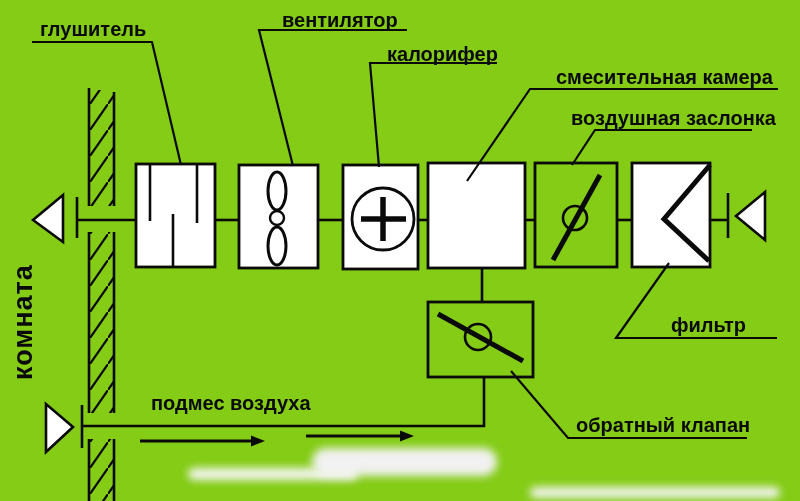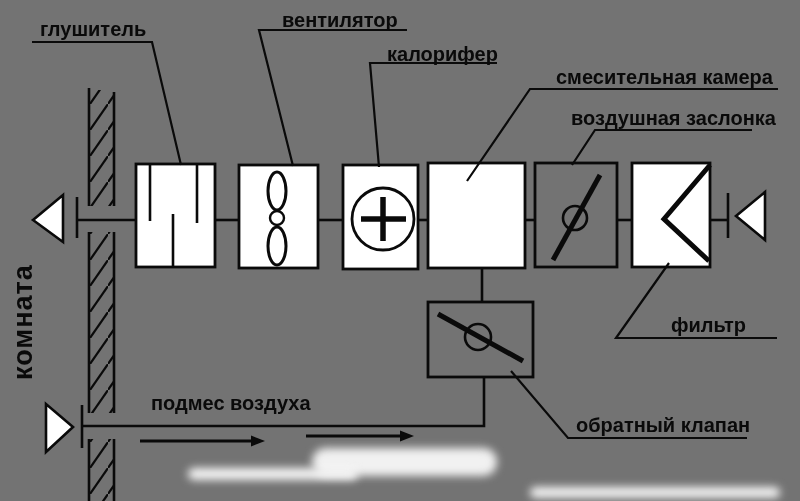--- a/index.html
+++ b/index.html
@@ -1,19 +1,19 @@
 <!DOCTYPE html>
 <html><head>
 <meta charset="utf-8">
 <style>
   html,body{margin:0;padding:0;background:#888;}
   .canvas{
     position:relative;
     width:800px;height:501px;
-    background:#737373;
+    background:#84cc16;
     overflow:hidden;
     font-family:"Liberation Sans", sans-serif;
   }
   svg{position:absolute;left:0;top:0;}
   svg text{
     font-family:"Liberation Sans", sans-serif;
     font-weight:bold;
     fill:#0a0a0a;
   }
   .lbl{font-size:20px;}

